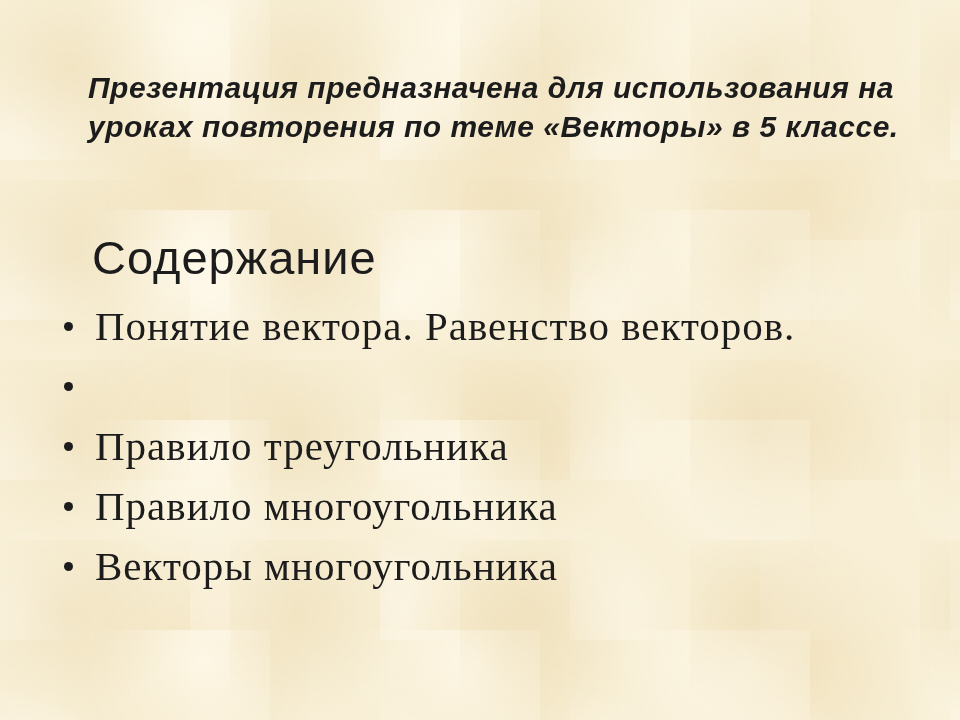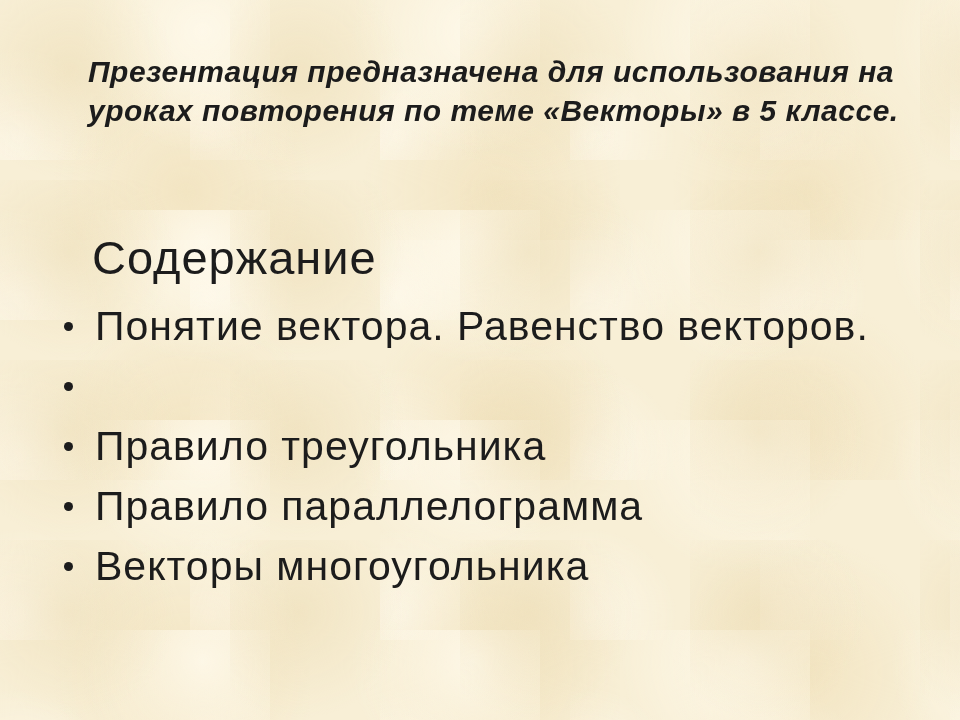--- a/index.html
+++ b/index.html
@@ -23,21 +23,21 @@
       radial-gradient(circle at 75% 15%, rgba(255,250,236,0.85) 0%, rgba(255,250,236,0) 45%),
       radial-gradient(circle at 60% 80%, rgba(238,219,175,0.5) 0%, rgba(238,219,175,0) 50%),
       radial-gradient(circle at 10% 85%, rgba(255,250,238,0.7) 0%, rgba(255,250,238,0) 40%);
     background-size: 230px 180px, 270px 210px, 310px 240px, 190px 160px;
     background-repeat: repeat;
     color: var(--fg, #1c1c1c);
   }
   .intro {
     position: absolute;
     left: 88px;
-    top: 52px;
+    top: 68px;
     font-size: 30px;
     font-weight: bold;
     font-style: italic;
     line-height: 39px;
     letter-spacing: 0.5px;
     white-space: nowrap;
   }
   .heading {
     position: absolute;
     left: 92px;
@@ -48,20 +48,21 @@
     letter-spacing: 1px;
     white-space: nowrap;
   }
   .toc {
     position: absolute;
     left: 60px;
     top: 296px;
     margin: 0;
     padding: 0;
     list-style: none;
+    font-family: Liberation Serif, serif;
   }
   .toc li {
     position: relative;
     height: 60px;
     line-height: 60px;
     padding-left: 35px;
     font-size: 41px;
     letter-spacing: 1px;
     white-space: nowrap;
   }
@@ -94,21 +95,21 @@
     </li>
     <li>
       <span class="dot"></span>
     </li>
     <li>
       <span class="dot"></span>
       <span>Правило треугольника</span>
     </li>
     <li>
       <span class="dot"></span>
-      <span>Правило параллелограмма</span>
+      <span>Правило многоугольника</span>
     </li>
     <li>
       <span class="dot"></span>
       <span>Векторы многоугольника</span>
     </li>
   </ul>
 
 </div>
 
 </body></html>

